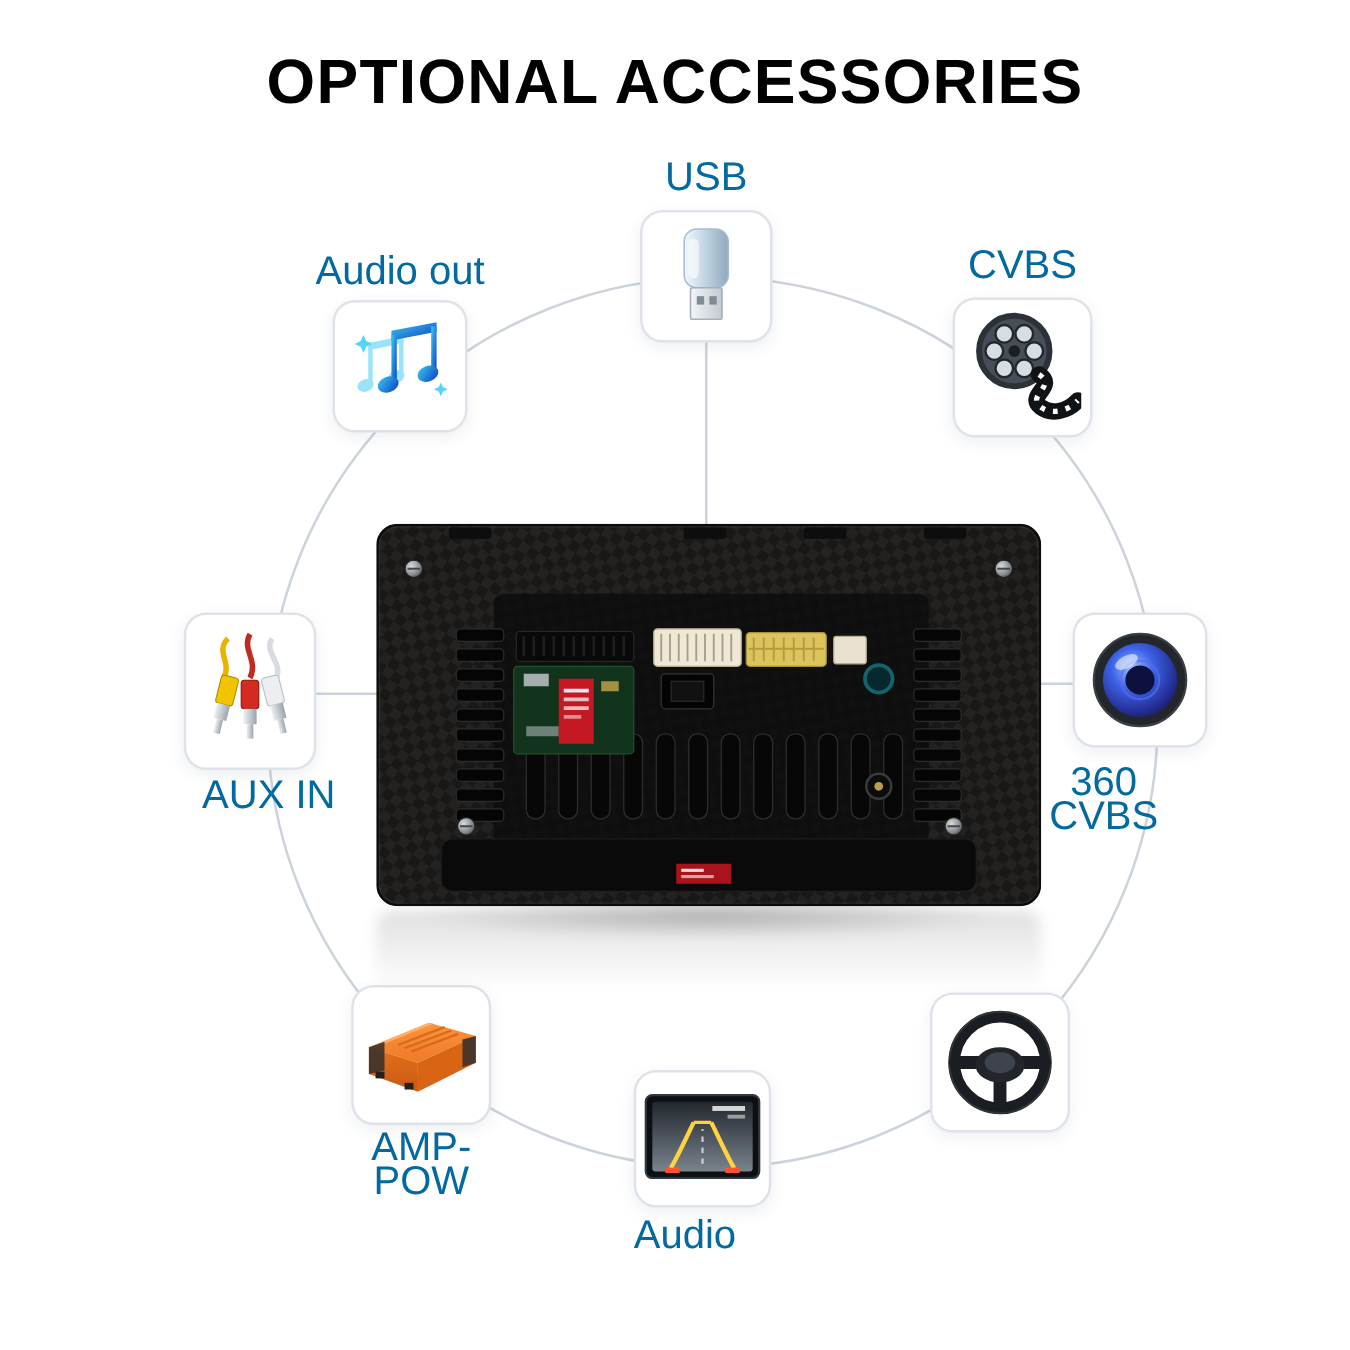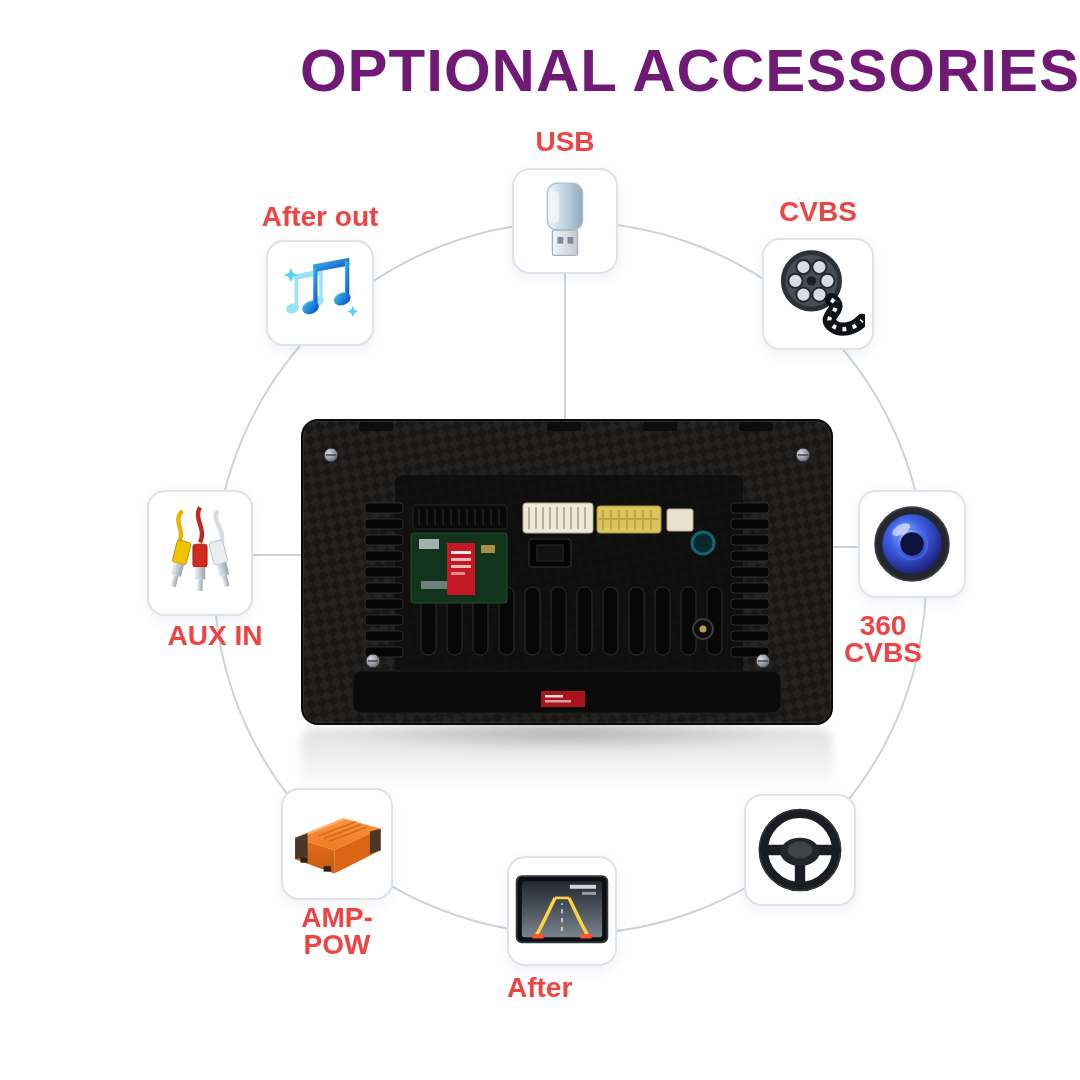--- a/index.html
+++ b/index.html
@@ -2,22 +2,22 @@
 <html><head>
 <meta charset="utf-8">
 <style>
   * { margin:0; padding:0; box-sizing:border-box; }
   html,body { background:#ffffff; }
   body { width:1080px; height:1080px; font-family:"Liberation Sans", sans-serif; position:relative; overflow:hidden; }
   .stage { position:absolute; left:0; top:0; width:1080px; height:1080px; }
 
   .title {
     position:absolute; top:36px; left:0; width:100%;
-    text-align:right; font-size:60px; font-weight:800;
-    letter-spacing:1px; color:#701a75;
+    text-align:center; font-size:50px; font-weight:800;
+    letter-spacing:1px; color:#000000;
   }
 
   .circle {
     position:absolute; left:213px; top:221px; width:714px; height:714px;
     border:2px solid #ccd3db; border-radius:50%;
   }
   .connector { position:absolute; background:#ccd3db; }
   .line-usb  { left:564px; top:274px; width:2px;  height:148px; }
   .line-aux  { left:253px; top:554px; width:50px; height:2px; }
   .line-cvbs { left:830px; top:546px; width:30px; height:2px; }
@@ -32,21 +32,21 @@
   .box-audio { left:266px; top:240px; width:108px; height:106px; }
   .box-video { left:762px; top:238px; width:112px; height:112px; }
   .box-aux   { left:147px; top:490px; width:106px; height:126px; }
   .box-cvbs  { left:858px; top:490px; width:108px; height:108px; }
   .box-amp   { left:281px; top:788px; width:112px; height:112px; }
   .box-rev   { left:507px; top:856px; width:110px; height:110px; }
   .box-steer { left:744px; top:794px; width:112px; height:112px; }
   .icon-box svg { display:block; }
 
   .label {
-    position:absolute; font-weight:700; font-size:28px; color:#ef4444;
+    position:absolute; font-weight:400; font-size:32px; color:#0369a1;
     text-align:center; line-height:27px;
   }
   .lbl-usb   { left:512px; top:128px; width:106px; }
   .lbl-audio { left:250px; top:203px; width:140px; }
   .lbl-video { left:748px; top:198px; width:140px; }
   .lbl-aux   { left:156px; top:622px; width:118px; }
   .lbl-cvbs  { left:817px; top:612px; width:132px; }
   .lbl-amp   { left:269px; top:904px; width:136px; }
   .lbl-rev   { left:507px; top:974px; width:240px; text-align:left; }
   .lbl-steer { left:744px; top:906px; width:200px; text-align:left; }
@@ -93,21 +93,21 @@
         </linearGradient>
       </defs>
       <rect x="29" y="5" width="42" height="56" rx="12" fill="url(#g-usb-body)" stroke="#a9bdcc" stroke-width="1.5"></rect>
       <rect x="33" y="14" width="10" height="38" rx="5" fill="rgba(255,255,255,0.55)"></rect>
       <rect x="35" y="61" width="30" height="30" rx="2" fill="url(#g-usb-metal)" stroke="#a6b0b8" stroke-width="1.5"></rect>
       <rect x="41" y="69" width="7" height="8" fill="#7f8b95"></rect>
       <rect x="53" y="69" width="7" height="8" fill="#7f8b95"></rect>
     </svg>
   </div>
 
-  <div class="label lbl-audio">After out</div>
+  <div class="label lbl-audio">Audio out</div>
   <div class="icon-box box-audio">
     <svg width="86" height="84" viewBox="0 0 100 90">
       <defs>
         <linearGradient id="g-notes" x1="0" y1="0" x2="1" y2="1">
           <stop offset="0" stop-color="#3ec9f5"></stop>
             <stop offset="1" stop-color="#0a3fbf"></stop>
         </linearGradient>
       </defs>
       <g fill="#79dcf7" opacity="0.75" transform="translate(-14,12) scale(0.82)">
         <polygon points="42,14 82,6 82,14 42,22"></polygon>
@@ -213,21 +213,21 @@
       <polygon points="52,52 104,28 104,52 52,78" fill="#d96413"></polygon>
       <polygon points="8,38 22,33 22,59 8,62" fill="#3a322c" opacity="0.9"></polygon>
       <polygon points="92,31 104,28 104,52 92,56" fill="#3a322c" opacity="0.9"></polygon>
       <path d="M34 36 L76 20 M40 39 L82 23 M46 42 L88 26" stroke="#d96a17" stroke-width="2" fill="none"></path>
       <rect x="14" y="60" width="8" height="6" fill="#26201b"></rect>
       <rect x="40" y="70" width="8" height="6" fill="#26201b"></rect>
     </svg>
   </div>
 
   <div class="label lbl-rev">
-    <div>After</div>
+    <div>Audio</div>
   </div>
   <div class="icon-box box-rev">
     <svg width="96" height="80" viewBox="0 0 110 90">
       <defs>
         <linearGradient id="g-rev" x1="0" y1="0" x2="0" y2="1">
           <stop offset="0" stop-color="#23282e"></stop>
             <stop offset="0.6" stop-color="#555d66"></stop>
             <stop offset="1" stop-color="#7b848d"></stop>
         </linearGradient>
       </defs>

